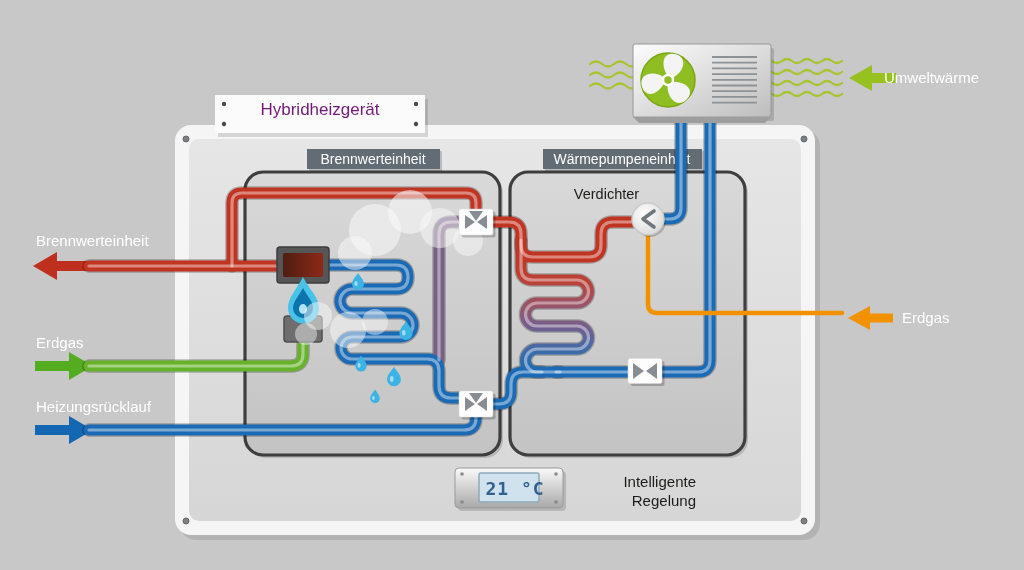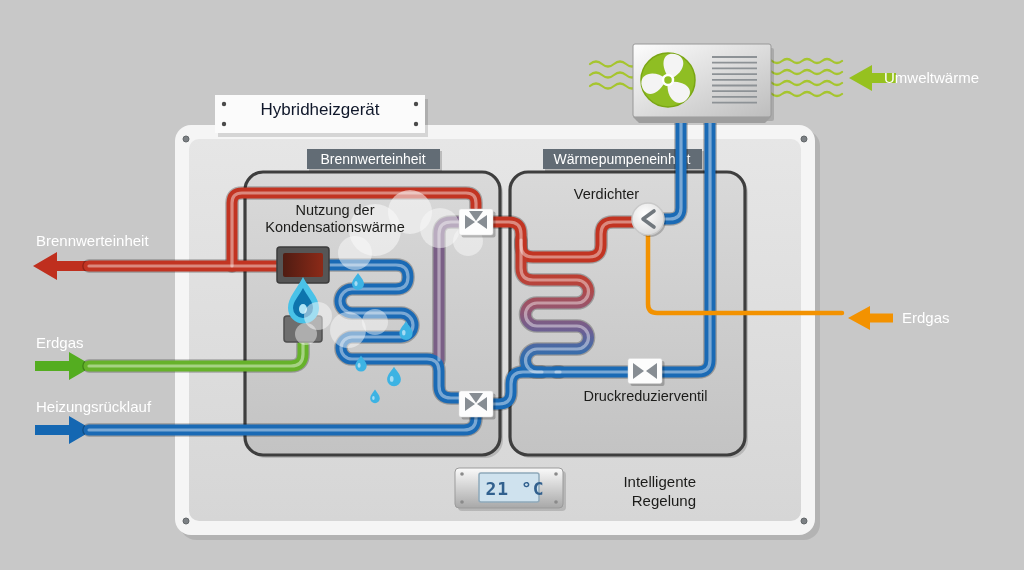--- a/index.html
+++ b/index.html
@@ -3,21 +3,21 @@
 <meta charset="utf-8">
 <style>
   html,body{margin:0;padding:0;}
   body{background:#c8c8c8;font-family:"Liberation Sans",sans-serif;}
   #stage{position:relative;width:1024px;height:570px;overflow:hidden;background:#c8c8c8;}
   #diagram-svg{position:absolute;left:0;top:0;}
   svg text{font-family:"Liberation Sans",sans-serif;}
   .lbl{position:absolute;font-size:15px;line-height:17px;color:#fff;}
   .title-tab{position:absolute;left:215px;top:95px;width:210px;height:30px;
      display:flex;align-items:center;justify-content:center;
-     font-size:17px;color:#0f172a;}
+     font-size:17px;color:#701a75;}
   .unit-note{position:absolute;font-size:14.5px;line-height:16.5px;color:#1c1c1a;text-align:center;}
   .lcd-text{position:absolute;left:479px;top:474px;width:72px;height:28px;
      display:flex;align-items:center;justify-content:center;
      font-family:"DejaVu Sans Mono",monospace;font-weight:bold;font-size:18px;
      color:#31608e;letter-spacing:1px;}
 </style>
 </head>
 <body>
 
 <div id="stage">
@@ -269,26 +269,21 @@
 </svg>
 
 <div class="title-tab">Hybridheizgerät</div>
 
 <div class="lbl" style="left:848px;top:69px;margin-left:36px;">Umweltwärme</div>
 <div class="lbl" style="left:36px;top:232px;">Brennwerteinheit</div>
 <div class="lbl" style="left:36px;top:334px;">Erdgas</div>
 <div class="lbl" style="left:36px;top:398px;">Heizungsrücklauf</div>
 <div class="lbl" style="left:902px;top:309px;">Erdgas</div>
 
-<div class="unit-note" style="left:255px;top:202px;width:160px;">
-  <div>Nutzung der</div>
-  <div>Kondensationswärme</div>
-</div>
 <div class="unit-note" style="left:554px;top:186px;width:105px;">Verdichter</div>
-<div class="unit-note" style="left:568px;top:388px;width:155px;">Druckreduzierventil</div>
 
 <div class="unit-note" style="left:576px;top:472px;width:120px;text-align:right;font-size:15px;line-height:19px;">
   <div>Intelligente</div>
   <div>Regelung</div>
 </div>
 
 <div class="lcd-text">21 °C</div>
 
 </div>
 

